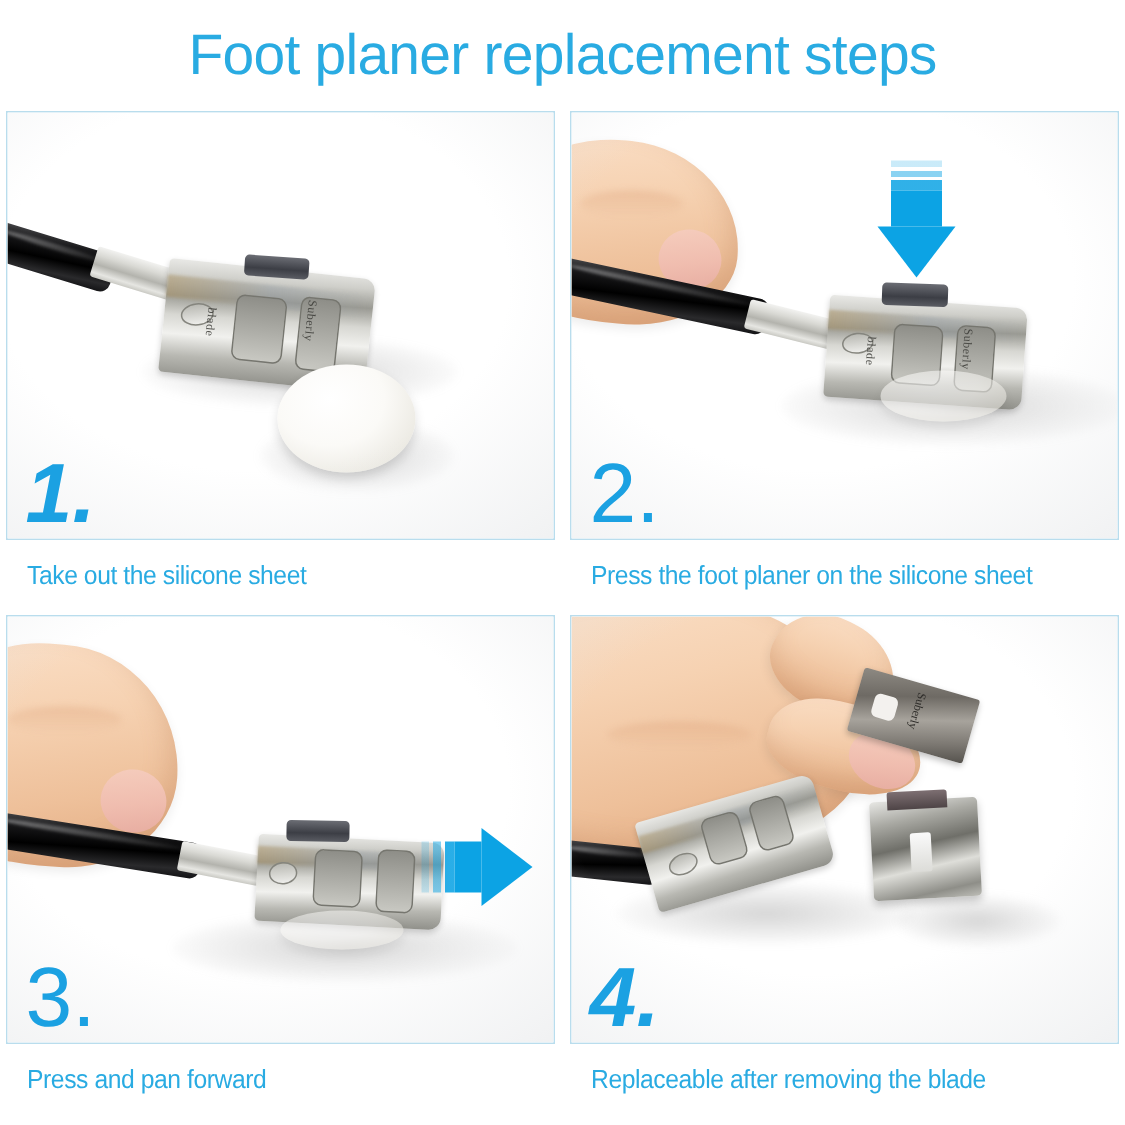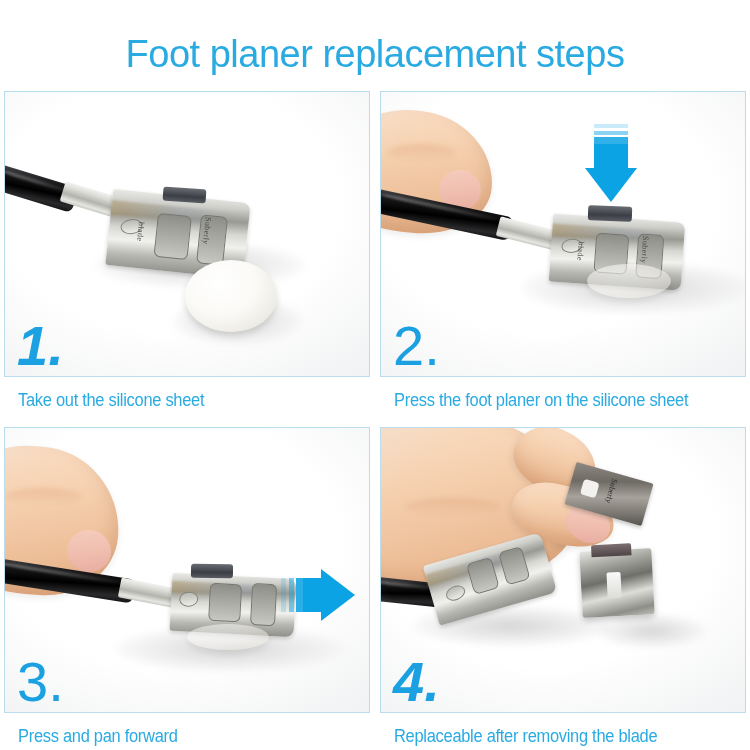--- a/index.html
+++ b/index.html
@@ -10,21 +10,20 @@
     background: #ffffff;
     font-family: "Liberation Sans", sans-serif;
     overflow: hidden;
   }
 
   #infographic {
     position: relative;
     width: 750px;
     height: 576px;
     background: #ffffff;
-    margin-top: 17px;
   }
 
   
   #title {
     position: absolute;
     top: 16px;
     left: 0;
     width: 750px;
     text-align: center;
     font-size: 38px;

